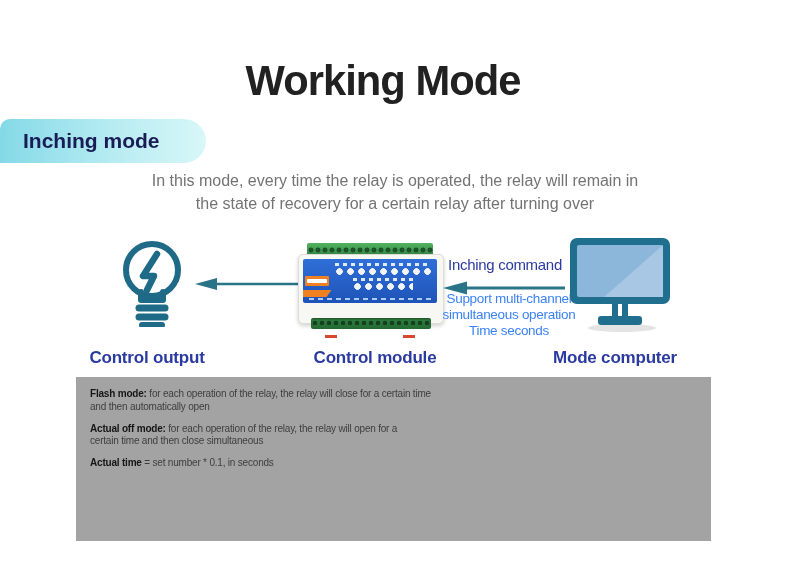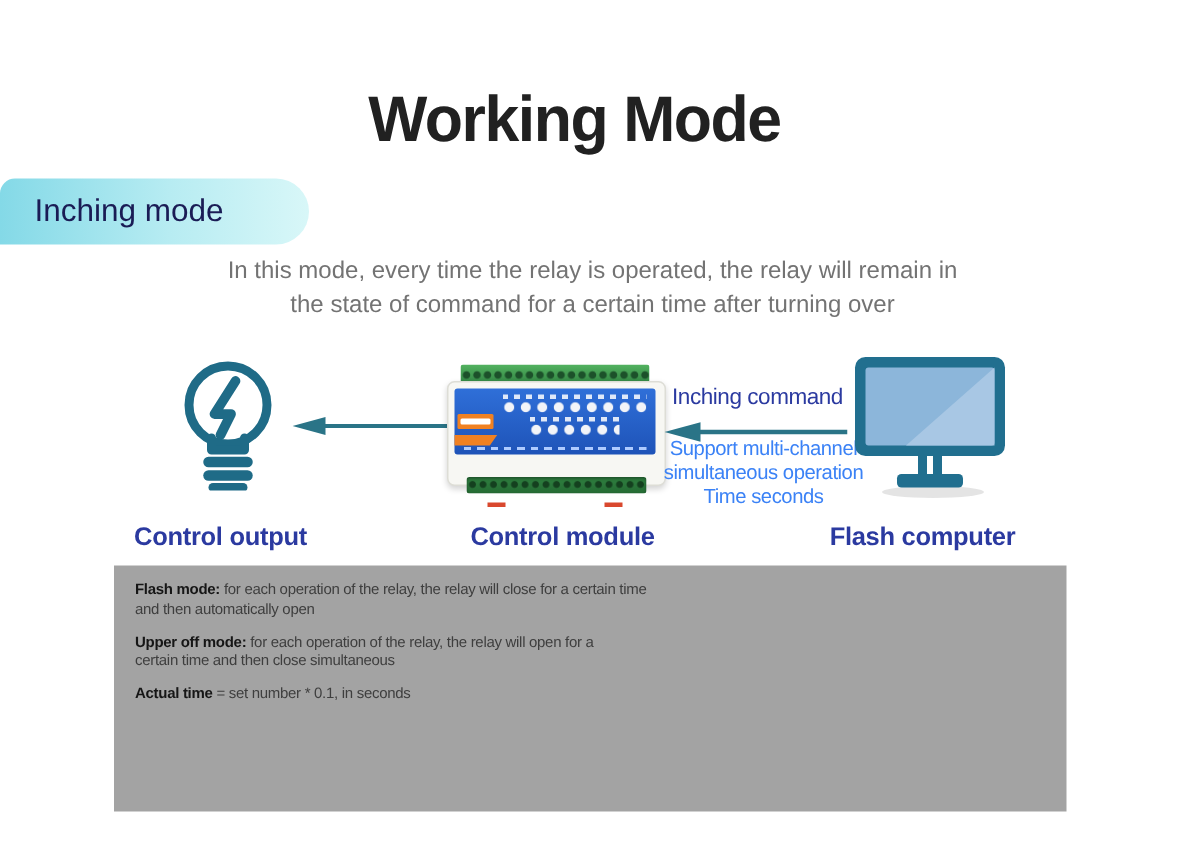--- a/index.html
+++ b/index.html
@@ -12,21 +12,21 @@
     position:absolute;top:56px;left:0;width:766px;text-align:center;
     font-size:43px;font-weight:700;color:#212121;letter-spacing:-1px;
     transform:scaleX(.97);transform-origin:center;
   }
   .badge{
     position:absolute;top:119px;left:0;width:206px;height:44px;
     background:linear-gradient(90deg,#84d9e7 0%,#b7ecf2 55%,#d8f7f8 100%);
     border-radius:10px 22px 22px 0;
     display:flex;align-items:center;
   }
-  .badge span{font-size:21px;font-weight:400;color:#1a1c55;padding-left:23px;}
+  .badge span{font-size:21px;font-weight:700;color:#1a1c55;padding-left:23px;}
   .desc{
     position:absolute;top:170px;left:0;width:790px;margin:0;text-align:center;
     font-size:16px;line-height:1.42;color:#737373;
   }
   
   .diagram{position:absolute;top:0;left:0;width:790px;height:432px;}
   .abs{position:absolute;}
   .flow-label{
     position:absolute;top:348px;text-align:center;
     font-size:17px;font-weight:700;color:#2b3aa0;letter-spacing:-.2px;
@@ -92,21 +92,21 @@
 <body>
 
 <div class="canvas">
 
   <div class="page-title">Working Mode</div>
 
   <div class="badge">
     <span>Inching mode</span>
   </div>
 
-  <p class="desc"><span>In this mode, every time the relay is operated, the relay will remain in</span><br><span>the state of command for a certain time after turning over</span></p>
+  <p class="desc"><span>In this mode, every time the relay is operated, the relay will remain in</span><br><span>the state of recovery for a certain relay after turning over</span></p>
 
   <div class="diagram">
 
     <svg class="abs" style="left:110px;top:239px;" width="84" height="88" viewBox="0 0 84 88">
       <g fill="none" stroke="#1f6b87" stroke-width="6" stroke-linecap="round" stroke-linejoin="round">
         <circle cx="42" cy="31" r="26"></circle>
         <path d="M31 53 L31 61 L53 61 L53 53"></path>
         <path d="M47 15 L33 37 L44 37 L37 51" stroke-width="6.5"></path>
         <line x1="29" y1="69" x2="55" y2="69" stroke-width="7"></line>
         <line x1="29" y1="78" x2="55" y2="78" stroke-width="7"></line>
@@ -149,22 +149,22 @@
       <rect x="4" y="2" width="100" height="66" rx="7" fill="#216f8f"></rect>
       <rect x="11" y="9" width="86" height="52" rx="2" fill="#8cb6da"></rect>
       <polygon points="97,9 97,61 38,61" fill="#a8c7e4"></polygon>
       <rect x="46" y="68" width="6" height="13" fill="#216f8f"></rect>
       <rect x="56" y="68" width="6" height="13" fill="#216f8f"></rect>
       <rect x="32" y="80" width="44" height="9" rx="3" fill="#216f8f"></rect>
     </svg>
 
     <div class="flow-label" style="left:300px;width:150px;">Control module</div>
     <div class="flow-label" style="left:72px;width:150px;">Control output</div>
-    <div class="flow-label" style="left:540px;width:150px;">Flash computer</div>
+    <div class="flow-label" style="left:540px;width:150px;">Mode computer</div>
   </div>
 
   <div class="notes">
     <p><b>Flash mode:</b> <span>for each operation of the relay, the relay will close for a certain time</span><br><span>and then automatically open</span></p>
-    <p><b>Upper off mode:</b> <span>for each operation of the relay, the relay will open for a</span><br><span>certain time and then close simultaneous</span></p>
+    <p><b>Actual off mode:</b> <span>for each operation of the relay, the relay will open for a</span><br><span>certain time and then close simultaneous</span></p>
     <p class="note-actual"><b>Actual time</b> <span>= set number * 0.1, in seconds</span></p>
   </div>
 
 </div>
 
 </body></html>

